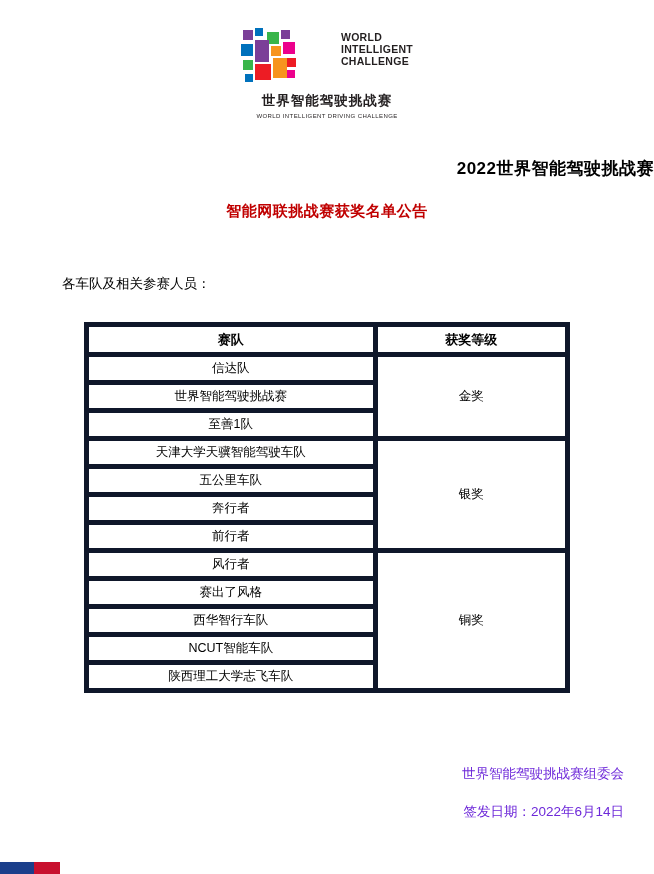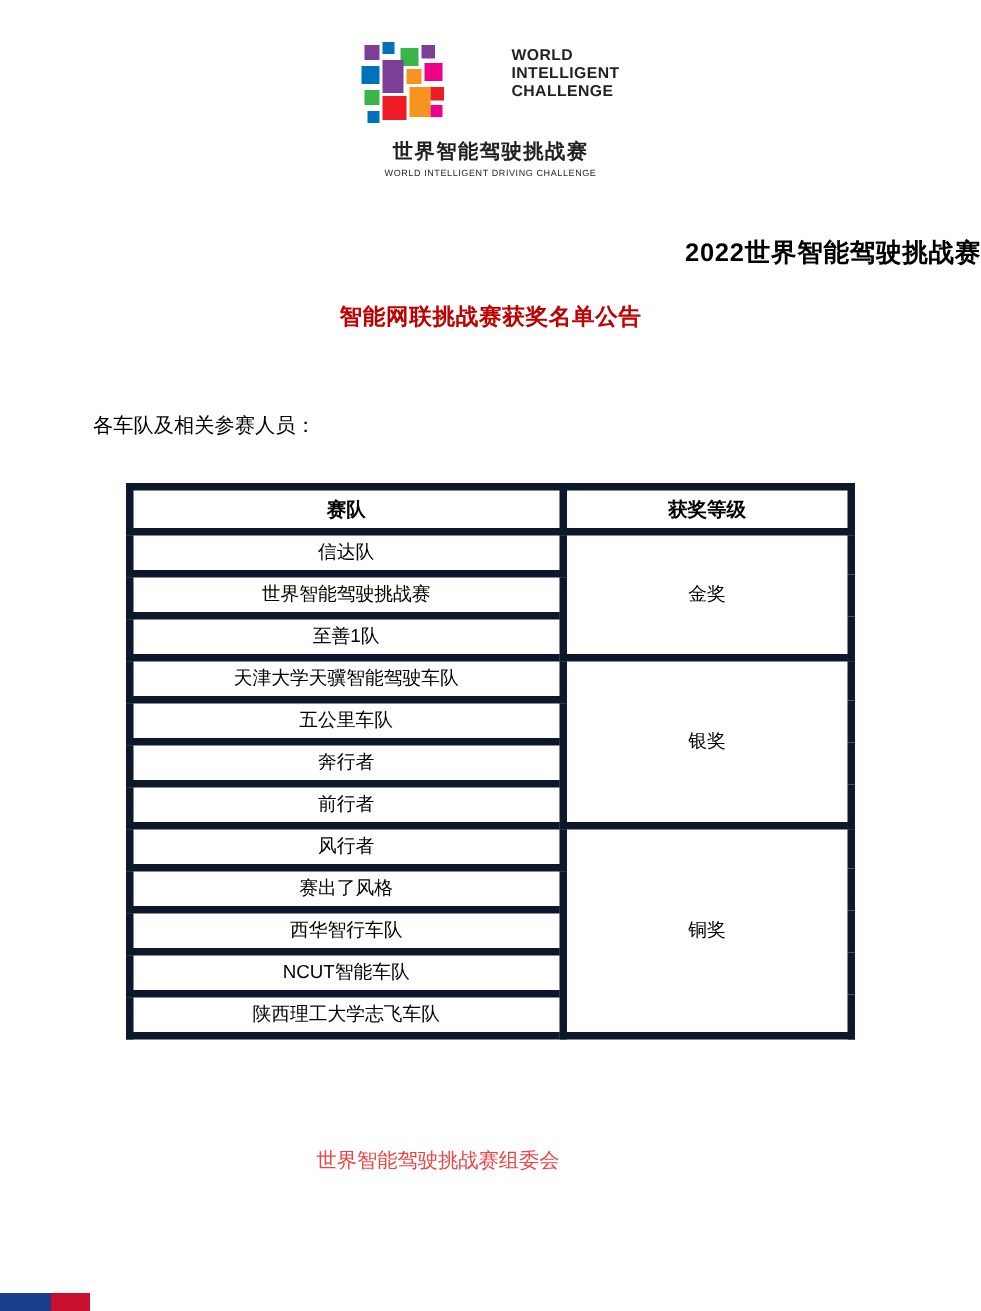--- a/index.html
+++ b/index.html
@@ -135,25 +135,25 @@
   }
   td.grade {
     font-size: 13px;
   }
   col.team-col { width: 60%; }
   col.grade-col { width: 40%; }
 
   
   .sign-block {
     margin-top: 62px;
-    padding-right: 70px;
-    text-align: center;
+    padding-right: 30px;
+    text-align: right;
     font-size: 13.5px;
     line-height: 38px;
-    color: #ef4444;
+    color: #6d28d9;
   }
 
   
   .footer-bar {
     position: absolute;
     left: 0;
     bottom: 0;
     width: 654px;
     height: 12px;
     display: flex;
@@ -254,20 +254,21 @@
         </tr>
         <tr>
           <td>陕西理工大学志飞车队</td>
         </tr>
       </tbody>
     </table>
   </div>
 
   <div class="sign-block">
     <div>世界智能驾驶挑战赛组委会</div>
+    <div>签发日期：2022年6月14日</div>
   </div>
 
   <div class="footer-bar">
     <div class="fb-seg" style="width:34px;background:#1b3f8b;"></div>
     <div class="fb-seg" style="width:26px;background:#c8102e;"></div>
     <div class="fb-seg" style="flex:1;background:#ffffff;"></div>
   </div>
 
 </div>
 

